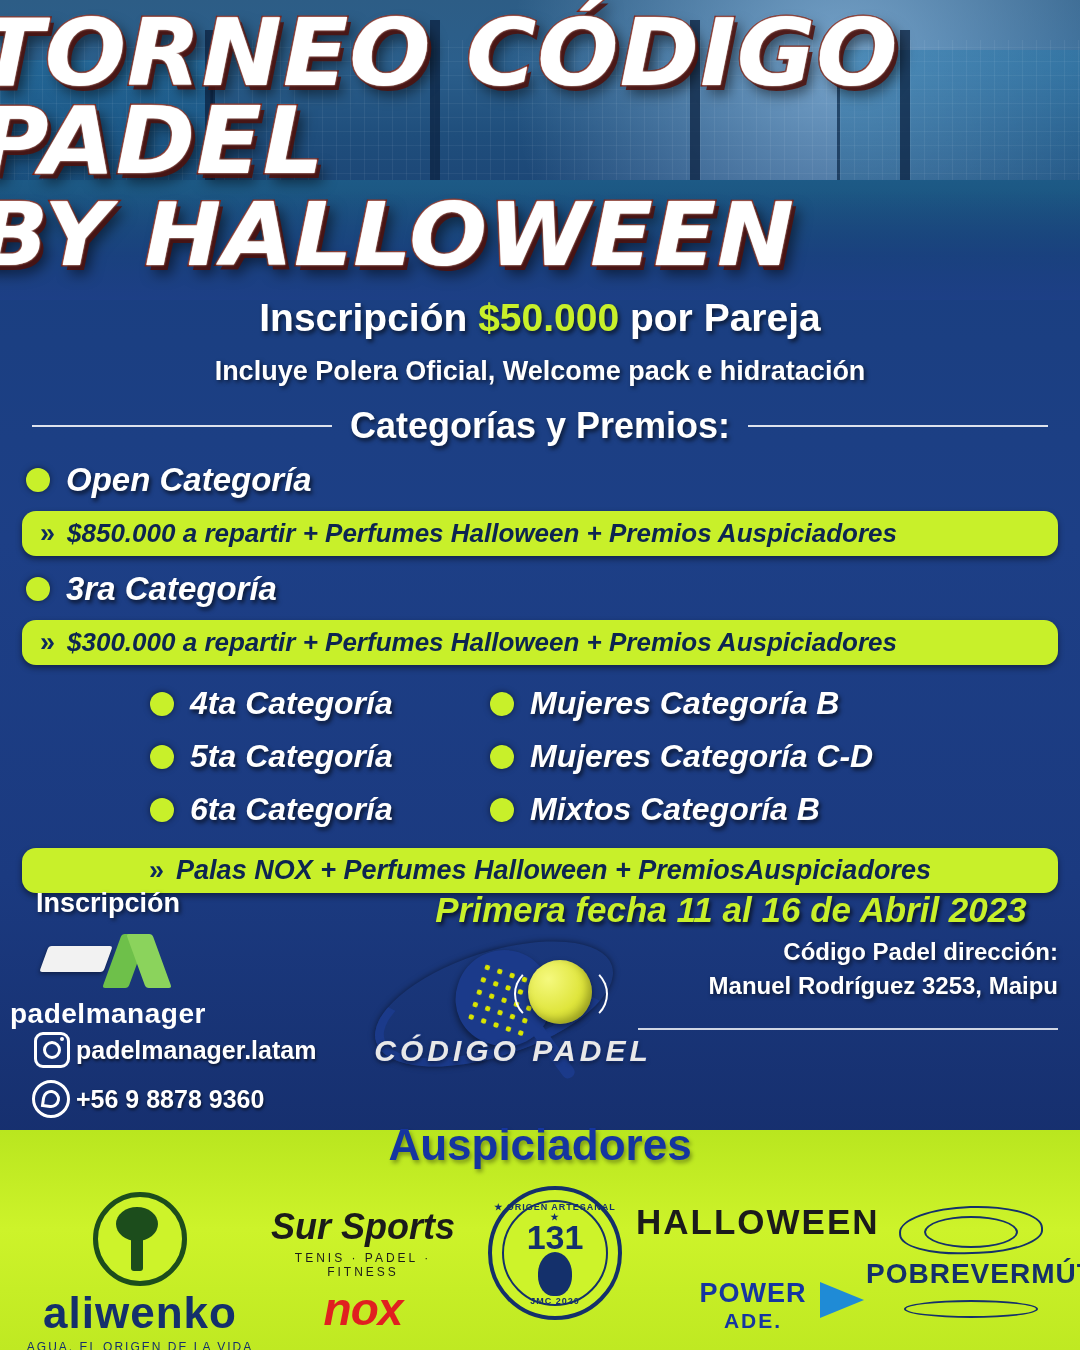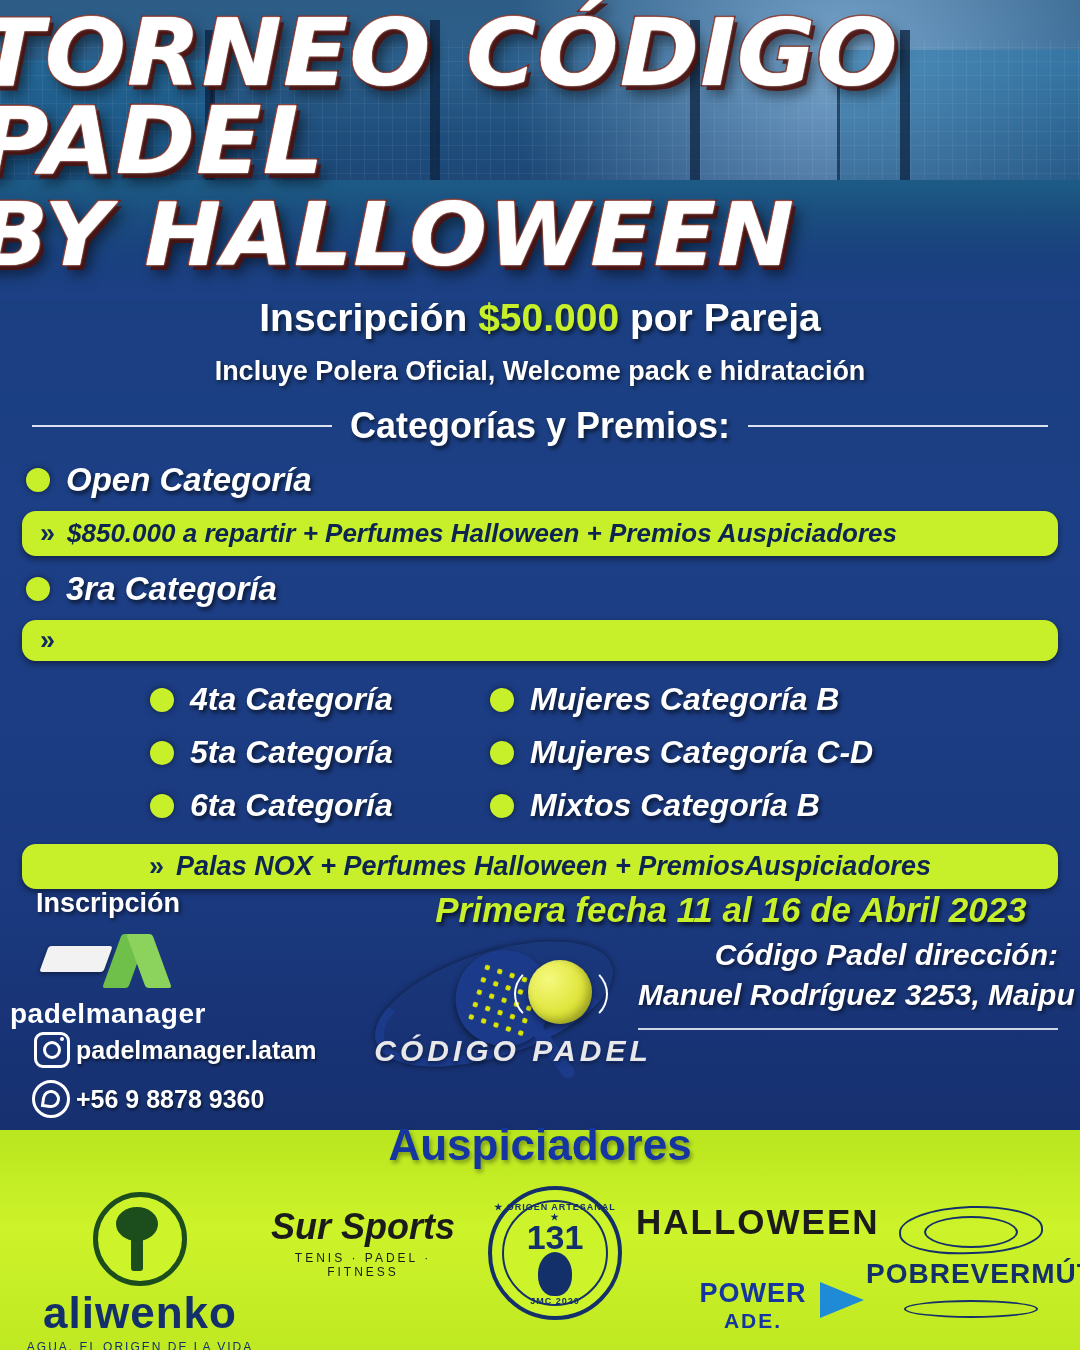--- a/index.html
+++ b/index.html
@@ -274,21 +274,21 @@
     -webkit-text-stroke: 2px #1b3a8a;
     paint-order: stroke fill;
     text-shadow: 0 2px 4px rgba(0,0,0,.5);
     text-transform: uppercase;
   }
 
   .addr-block {
     position: absolute; right: 22px; top: 58px; width: 420px; text-align: right;
   }
   .addr-block .l {
-    font-size: 30px; font-weight: 700; font-style: italic; color: #fff;
+    font-size: 24px; font-weight: 700; color: #fff;
     text-shadow: 2px 2px 4px rgba(0,0,0,.6);
     margin-bottom: 6px;
     white-space: nowrap;
   }
   .addr-rule {
     position: absolute; right: 22px; top: 148px; width: 420px; height: 2px;
     background: rgba(255,255,255,.8);
   }
   .contact-block {
     position: absolute; right: 22px; top: 160px; width: 420px; text-align: right;
@@ -457,20 +457,21 @@
       <div class="chev">»</div>
       <div class="ptxt">$850.000 a repartir + Perfumes Halloween + Premios Auspiciadores</div>
     </div>
 
     <div class="cat-row">
       <div class="dot"></div>
       <div class="cat-name">3ra Categoría</div>
     </div>
     <div class="prize-bar">
       <div class="chev">»</div>
+      <div class="ptxt">$300.000 a repartir + Perfumes Halloween + Premios Auspiciadores</div>
     </div>
 
     <div class="grid-cats">
       <div class="cell">
         <div class="dot"></div>
         <div class="cat-name">4ta Categoría</div>
       </div>
       <div class="cell">
         <div class="dot"></div>
         <div class="cat-name">Mujeres Categoría B</div>
@@ -546,20 +547,23 @@
         <div class="tree"></div>
         <div class="name">aliwenko</div>
         <div class="tag">AGUA, EL ORIGEN DE LA VIDA</div>
       </div>
 
       <div class="sp sp-sur">
         <div class="name">Sur Sports</div>
         <div class="tag">TENIS · PADEL · FITNESS</div>
       </div>
 
+      <div class="sp sp-nox">
+        <div class="name">nox</div>
+      </div>
 
       <div class="sp sp-cerveza">
         <div class="beer-seal">
           <div class="inner"></div>
           <div class="top-txt">★ ORIGEN ARTESANAL ★</div>
           <div class="num">131</div>
           <div class="hop"></div>
           <div class="bot-txt">JMC 2020</div>
         </div>
       </div>

